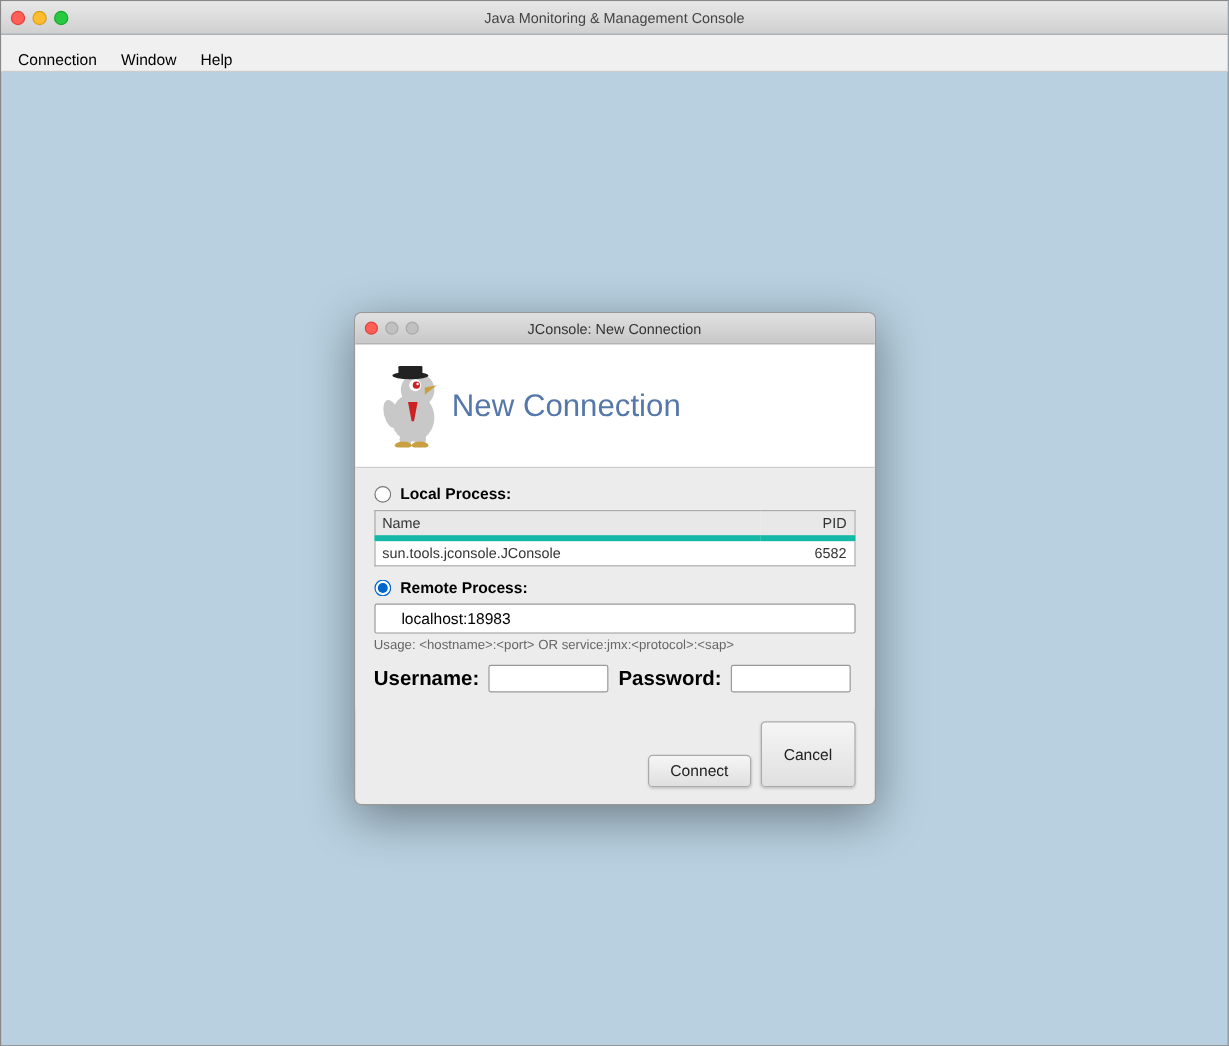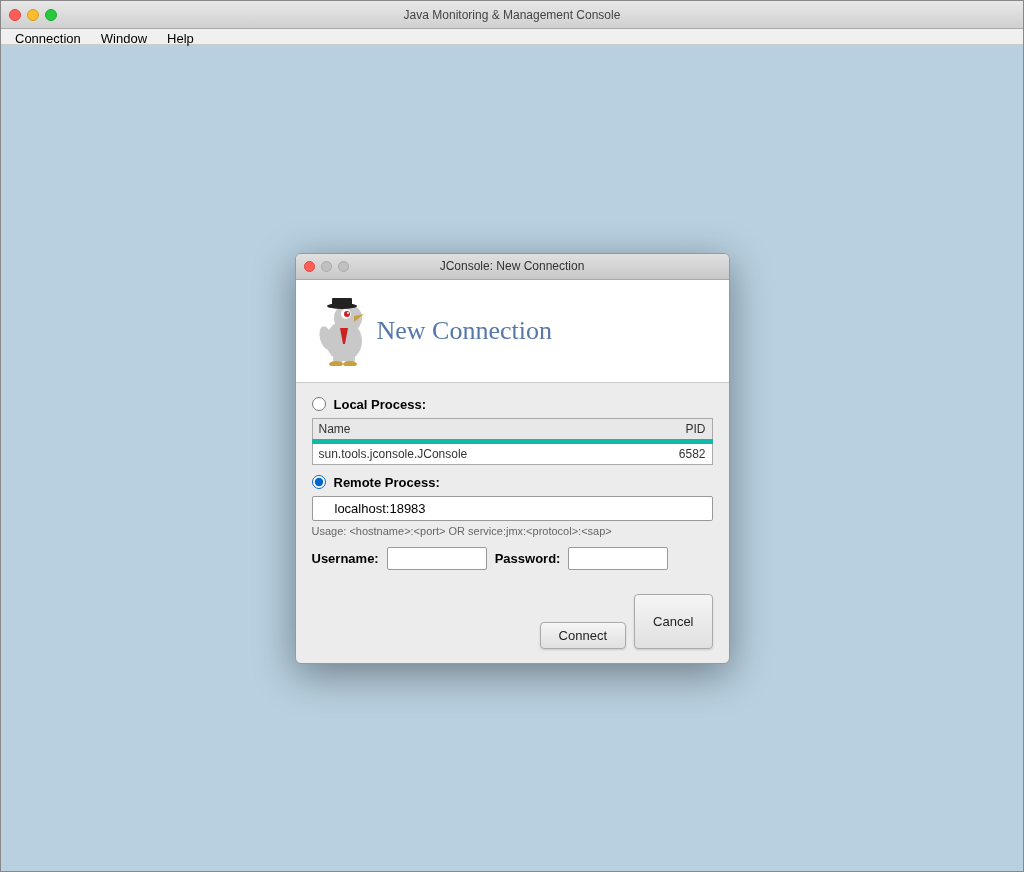--- a/index.html
+++ b/index.html
@@ -51,25 +51,25 @@
     .outer-title {
       position: absolute;
       left: 50%;
       transform: translateX(-50%);
       font-size: 12px;
       color: #444;
       white-space: nowrap;
     }
 
     .menu-bar {
-      height: 16px;
+      height: 31px;
       background: #f0f0f0;
       border-bottom: 1px solid #ccc;
       display: flex;
-      align-items: flex-start;
+      align-items: flex-end;
       padding: 0 4px;
       gap: 0;
     }
 
     .menu-item {
       padding: 2px 10px;
       font-size: 13px;
       color: #000;
       cursor: default;
       border-radius: 3px;
@@ -128,21 +128,20 @@
       display: flex;
       align-items: center;
       border-bottom: 1px solid #ccc;
       min-height: 90px;
     }
 
     .dialog-heading {
       font-size: 26px;
       color: #5577aa;
       font-weight: 300;
-      font-family: Liberation Serif, serif;
     }
 
     
     .dialog-body {
       padding: 14px 16px;
       background: #ececec;
     }
 
     .section {
       margin-bottom: 10px;
@@ -212,21 +211,21 @@
 
     .credentials-row {
       display: flex;
       align-items: center;
       gap: 8px;
       margin-top: 10px;
     }
 
     .cred-label {
       font-weight: bold;
-      font-size: 13px;
+      font-size: 17px;
       white-space: nowrap;
     }
 
     .cred-input {
       width: 100px;
       padding: 3px 6px;
       border: 1px solid #999;
       border-radius: 2px;
       font-size: 13px;
       background: white;

